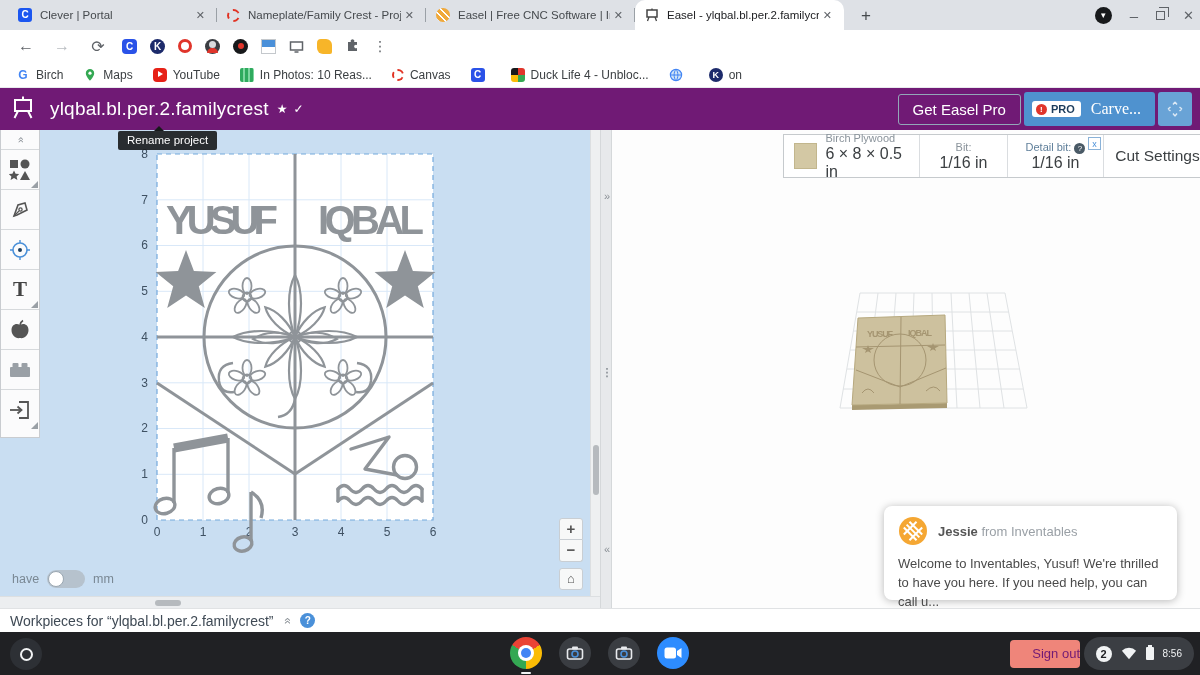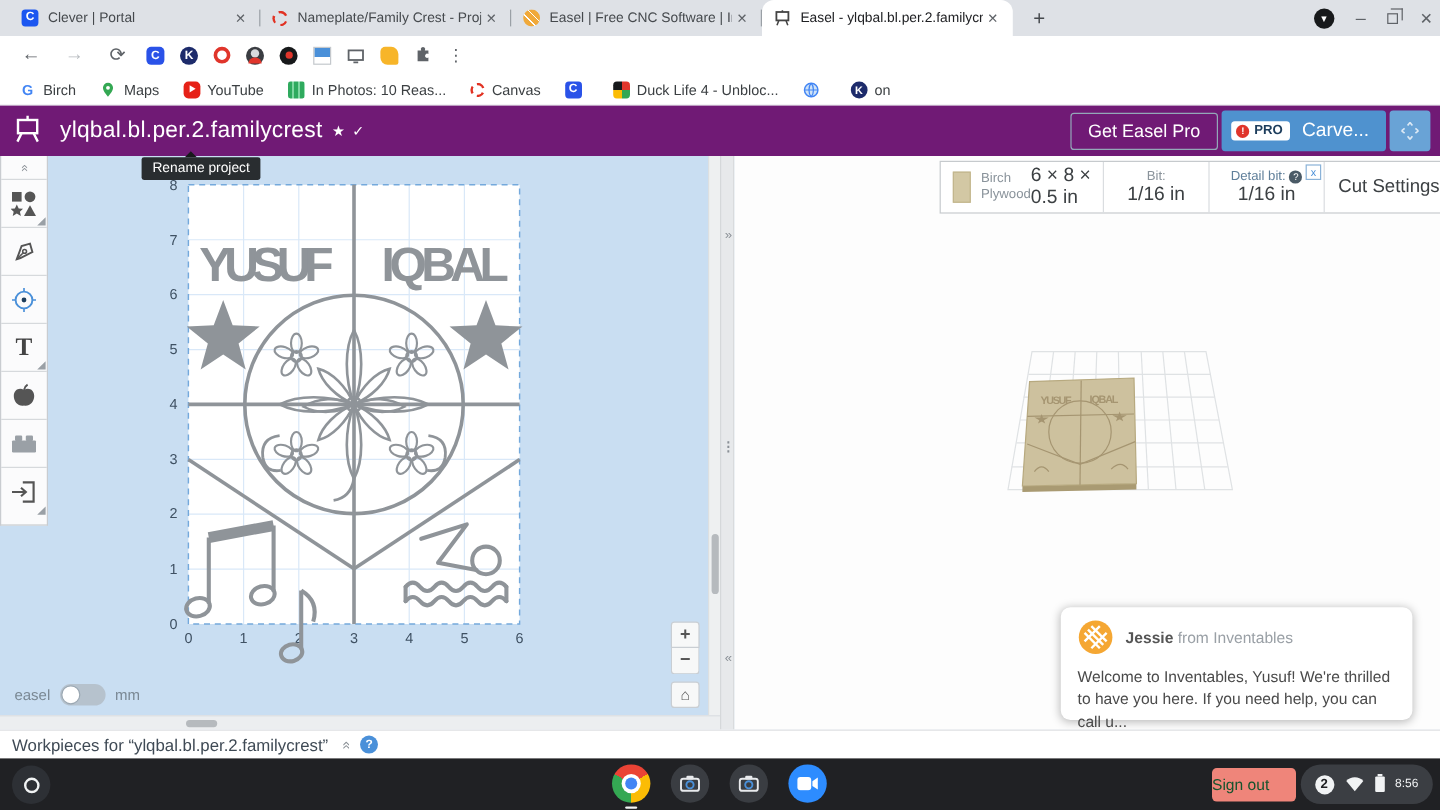--- a/index.html
+++ b/index.html
@@ -44,21 +44,21 @@
   .tstar{font-size:12px;margin-left:8px;color:#fff;}
   .tcheck{font-size:12px;margin-left:6px;color:#fff;}
   .emenus{display:flex;gap:29px;margin-left:52px;font-size:15px;color:#e8eef3;}
   .emenus .shop{color:#f0a441;}
   .ehead-right{margin-left:auto;display:flex;align-items:center;gap:3px;margin-right:8px;}
   .getpro{border:1px solid #93a7b8;border-radius:3px;padding:6px 14px;font-size:15px;color:#fff;background:transparent;}
   .carvebtn{background:#4f92cf;border-radius:3px;height:34px;display:flex;align-items:center;padding:0 14px 0 8px;gap:10px;}
   .probadge{background:#fff;border-radius:3px;display:flex;align-items:center;gap:4px;padding:2px 6px 2px 4px;}
   .prodot{width:11px;height:11px;border-radius:50%;background:#e0352b;color:#fff;font-size:8px;font-weight:bold;text-align:center;line-height:11px;}
   .protxt{color:#1d3d5c;font-size:11px;font-weight:bold;}
-  .carvetxt{color:#fff;font-size:16px;}
+  .carvetxt{color:#fff;font-size:16px;font-family:Liberation Serif, serif;}
   .expandbtn{width:34px;height:34px;background:#69a3d6;border-radius:3px;display:flex;align-items:center;justify-content:center;}
   
   .workspace{left:0;top:130px;width:1200px;height:478px;background:#c9def2;}
   .canvas-svg{position:absolute;left:0;top:0;}
   .vscroll{position:absolute;left:590px;top:0;width:10px;height:466px;background:#eef0f1;border-left:1px solid #dcdfe1;}
   .vthumb{position:absolute;left:2px;top:315px;width:6px;height:50px;background:#b6babe;border-radius:3px;}
   .divider{position:absolute;left:600px;top:0;width:12px;height:478px;background:#e7e9eb;border-left:1px solid #d5d8da;border-right:1px solid #d5d8da;color:#8a9096;}
   .divider span{position:absolute;left:0;width:12px;text-align:center;font-size:11px;}
   .rpanel{position:absolute;left:612px;top:0;width:588px;height:478px;background:#fdfdfd;}
   
@@ -81,21 +81,21 @@
   .togglepill{width:38px;height:18px;border-radius:9px;background:#b6c2cd;position:relative;}
   .toggleknob{position:absolute;left:1px;top:1px;width:16px;height:16px;border-radius:50%;background:#fff;border:1px solid #9aa7b2;}
   
   .matbar{position:absolute;left:171px;top:4px;height:44px;display:flex;background:#fff;border:1px solid #c6cacd;}
   .matcell{position:relative;padding:4px 10px;border-right:1px solid #dadde0;display:flex;flex-direction:column;justify-content:center;align-items:center;}
   .matcell:last-child{border-right:none;}
   .matlabel{font-size:11px;color:#8a939b;line-height:13px;}
   .matvalue{font-size:16px;color:#3c4043;line-height:18px;}
   .mat-first{flex-direction:row;gap:8px;align-items:center;}
   .swatch{width:26px;height:26px;background:#d3c8a4;border:1px solid #c2b68d;}
-  .mat-first .txt{display:flex;flex-direction:row;align-items:center;}
+  .mat-first .txt{display:flex;flex-direction:column;align-items:flex-start;}
   .qicon{display:inline-block;width:11px;height:11px;border-radius:50%;background:#4a5a66;color:#fff;font-size:8px;text-align:center;line-height:11px;margin-left:3px;}
   .xbox{position:absolute;right:2px;top:2px;width:13px;height:13px;border:1px solid #8ab2d8;color:#4a90d9;font-size:9px;text-align:center;line-height:12px;background:#fff;}
   .detaillabel{color:#5f7f9a;}
   .cutcell{justify-content:center;}
   .cutlabel{font-size:15.5px;color:#3c4043;}
   
   .chatcard{position:absolute;left:272px;top:376px;width:293px;height:94px;background:#fff;border-radius:8px;box-shadow:0 1px 8px rgba(0,0,0,.28);padding:10px 14px;}
   .chathead{display:flex;align-items:center;gap:10px;}
   .chatsender{font-size:13px;font-weight:bold;color:#555;}
   .chatfrom{font-size:13px;color:#9aa0a6;font-weight:normal;}
@@ -112,21 +112,21 @@
   .launcher{position:absolute;left:10px;top:6px;width:32px;height:32px;border-radius:50%;background:#2d3035;display:flex;align-items:center;justify-content:center;}
   .launchring{width:13px;height:13px;border:2.5px solid #f1f3f4;border-radius:50%;}
   .shelficons{position:absolute;left:510px;top:5px;display:flex;gap:17px;align-items:center;}
   .appicon{position:relative;width:32px;height:32px;border-radius:50%;}
   .chromeicon{background:conic-gradient(from -60deg at 50% 50%,#ea4335 0deg 120deg,#fbbc05 120deg 240deg,#34a853 240deg 360deg);}
   .chromeicon:before{content:"";position:absolute;left:8px;top:8px;width:16px;height:16px;border-radius:50%;background:#fff;}
   .chromeicon:after{content:"";position:absolute;left:11px;top:11px;width:10px;height:10px;border-radius:50%;background:#4285f4;}
   .activebar{position:absolute;left:11px;bottom:-5px;width:10px;height:2.5px;background:#f1f3f4;border-radius:2px;}
   .camicon{background:#3a3d42;display:flex;align-items:center;justify-content:center;}
   .zoomappicon{background:#2d8cff;display:flex;align-items:center;justify-content:center;}
-  .signout{position:absolute;right:120px;top:8px;width:70px;height:28px;background:#ef857a;border-radius:4px;color:#14532d;font-size:13px;text-align:left;line-height:28px;margin-left:39px;}
+  .signout{position:absolute;right:120px;top:8px;width:70px;height:28px;background:#ef857a;border-radius:4px;color:#701a75;font-size:13px;text-align:right;line-height:28px;margin-left:39px;}
   .tray{position:absolute;right:6px;top:5px;height:33px;border-radius:17px;background:#3b3e43;display:flex;align-items:center;gap:9px;padding:0 12px;}
   .badge2{width:16px;height:16px;border-radius:50%;background:#f1f3f4;color:#202124;font-size:11px;font-weight:bold;text-align:center;line-height:16px;}
   .battery{width:8px;height:13px;background:#f1f3f4;border-radius:1px;position:relative;}
   .battery:before{content:"";position:absolute;left:2px;top:-2px;width:4px;height:2px;background:#f1f3f4;}
   .traytime{color:#f1f3f4;font-size:10px;}
 </style>
 </head>
 <body>
 
 <div class="screen">
@@ -464,21 +464,21 @@
 
     <div class="zoomctrl">
       <div class="zgroup">
         <div class="zbtn">+</div>
         <div class="zbtn">−</div>
       </div>
       <div class="zbtn home">⌂</div>
     </div>
 
     <div class="unittoggle">
-      <span>easel</span>
+      <span>have</span>
       <span class="togglepill">
           <span class="toggleknob"></span>
         </span>
       <span>mm</span>
     </div>
 
     <div class="hscroll">
         <div class="hthumb"></div>
       </div>
 

